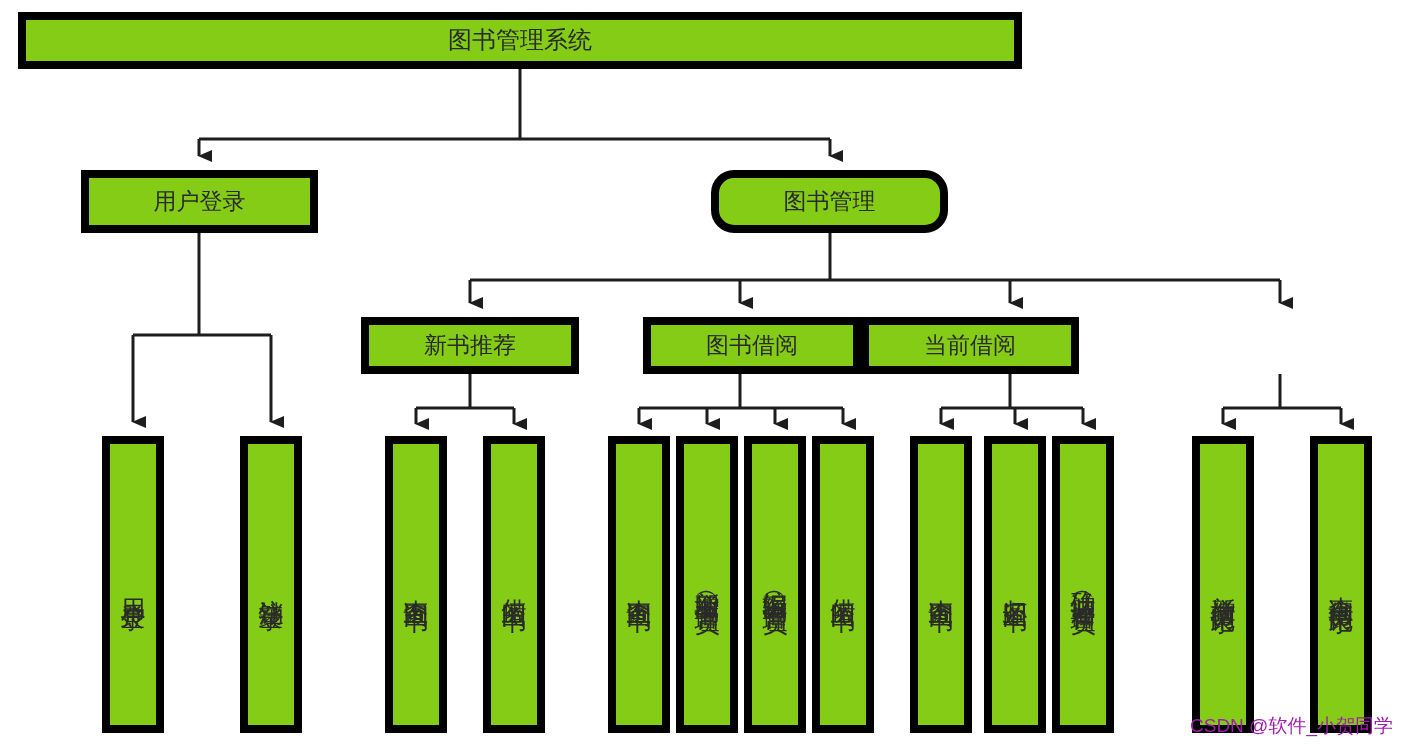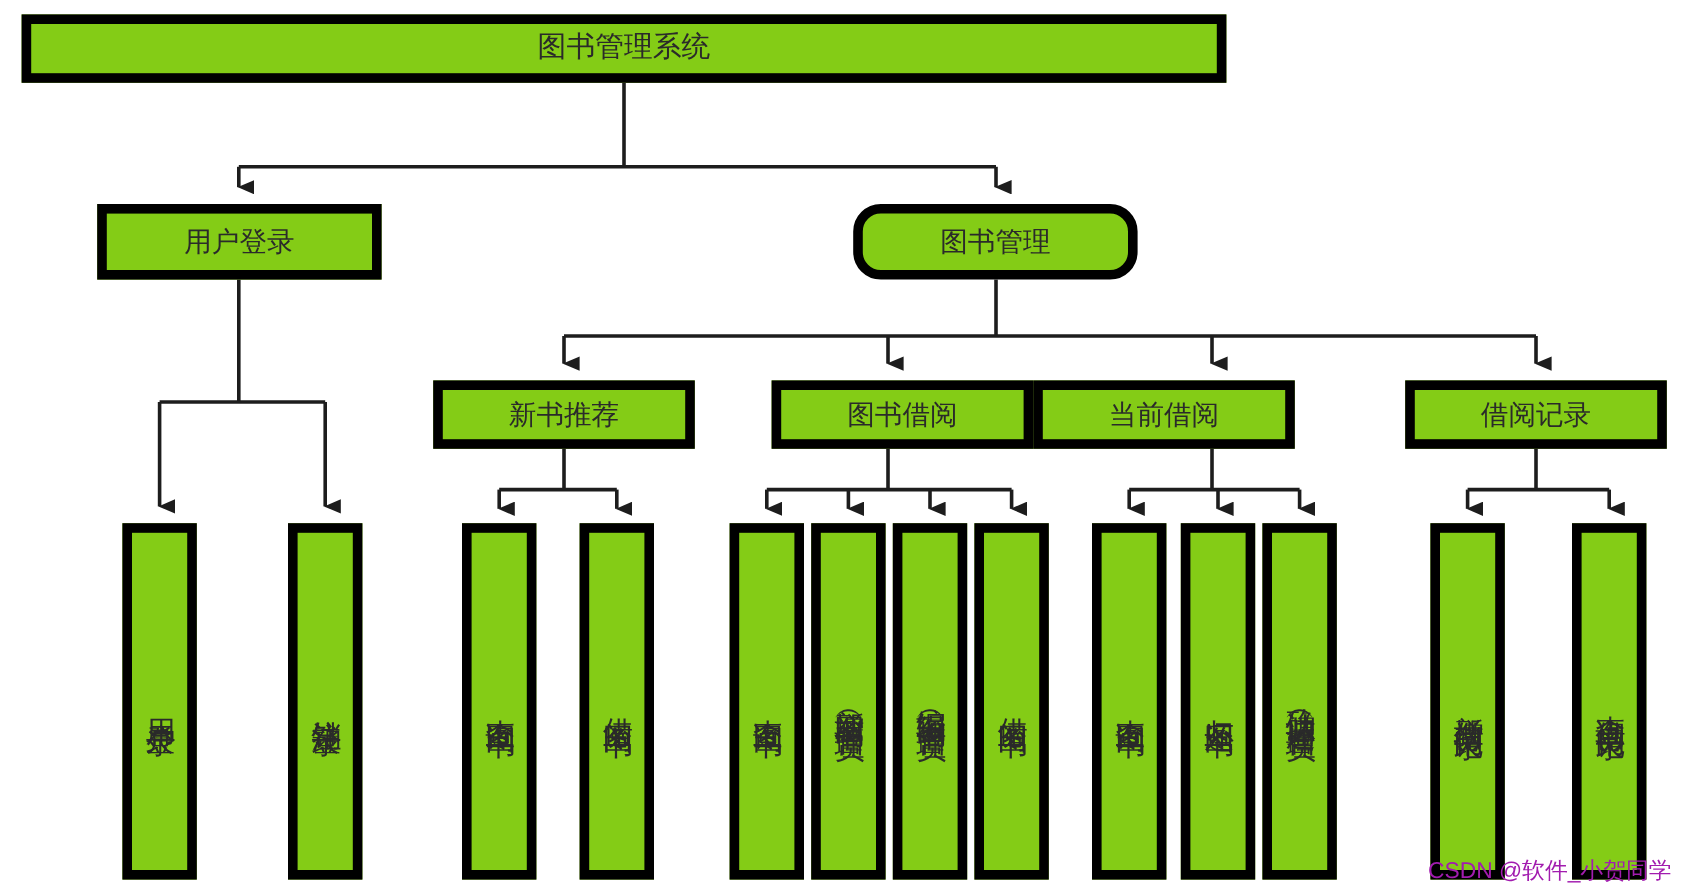--- a/index.html
+++ b/index.html
@@ -157,23 +157,20 @@
 
   <div class="node horiz" style="left:361px; top:317px; width:218px; height:57px;">
     <span class="lbl">新书推荐</span>
   </div>
   <div class="node horiz" style="left:631px; top:317px; width:218px; height:57px;margin-left:12px;">
     <span class="lbl">图书借阅</span>
   </div>
   <div class="node horiz" style="left:861px; top:317px; width:218px; height:57px;">
     <span class="lbl">当前借阅</span>
   </div>
-  <div class="node horiz" style="left:1171px; top:317px; width:218px; height:57px;">
-    <span class="lbl">借阅记录</span>
-  </div>
 
   <div class="node vert" style="left:102px; top:436px; width:62px; height:297px;">
     <span class="lbl">用户登录</span>
   </div>
   <div class="node vert" style="left:240px; top:436px; width:62px; height:297px;">
     <span class="lbl">注销登录</span>
   </div>
 
   <div class="node vert" style="left:385px; top:436px; width:62px; height:297px;">
     <span class="lbl">查询图书</span>

